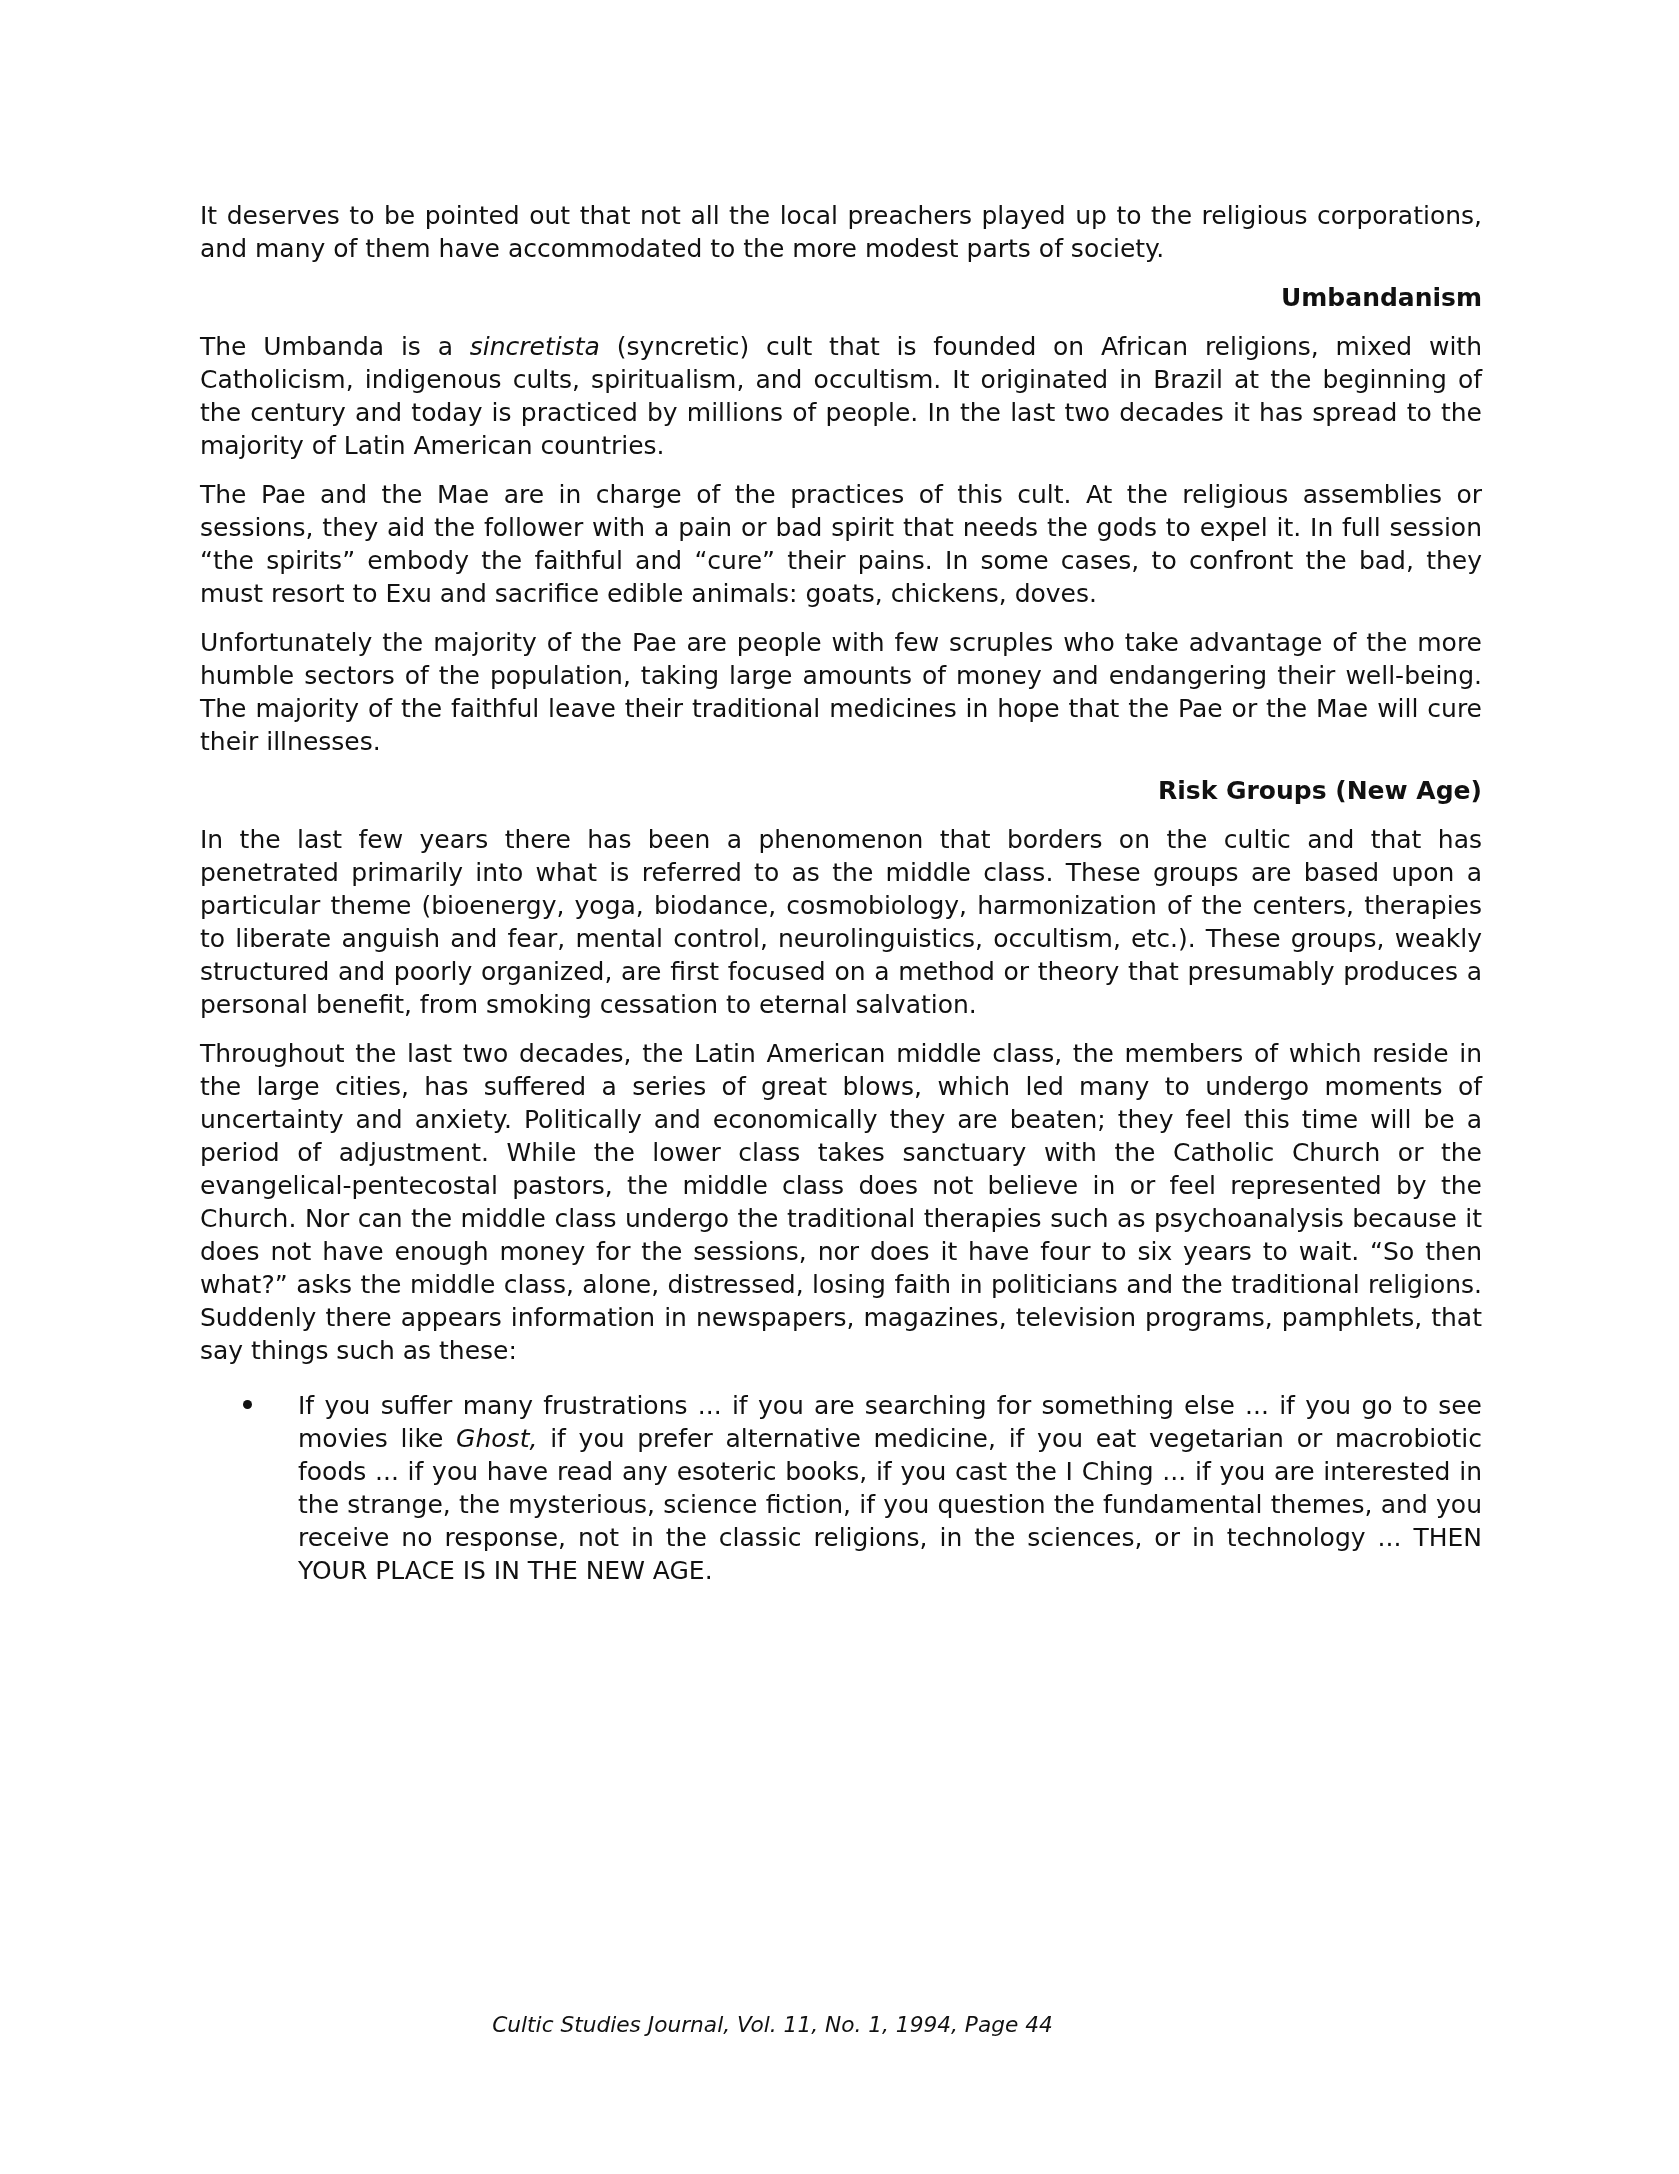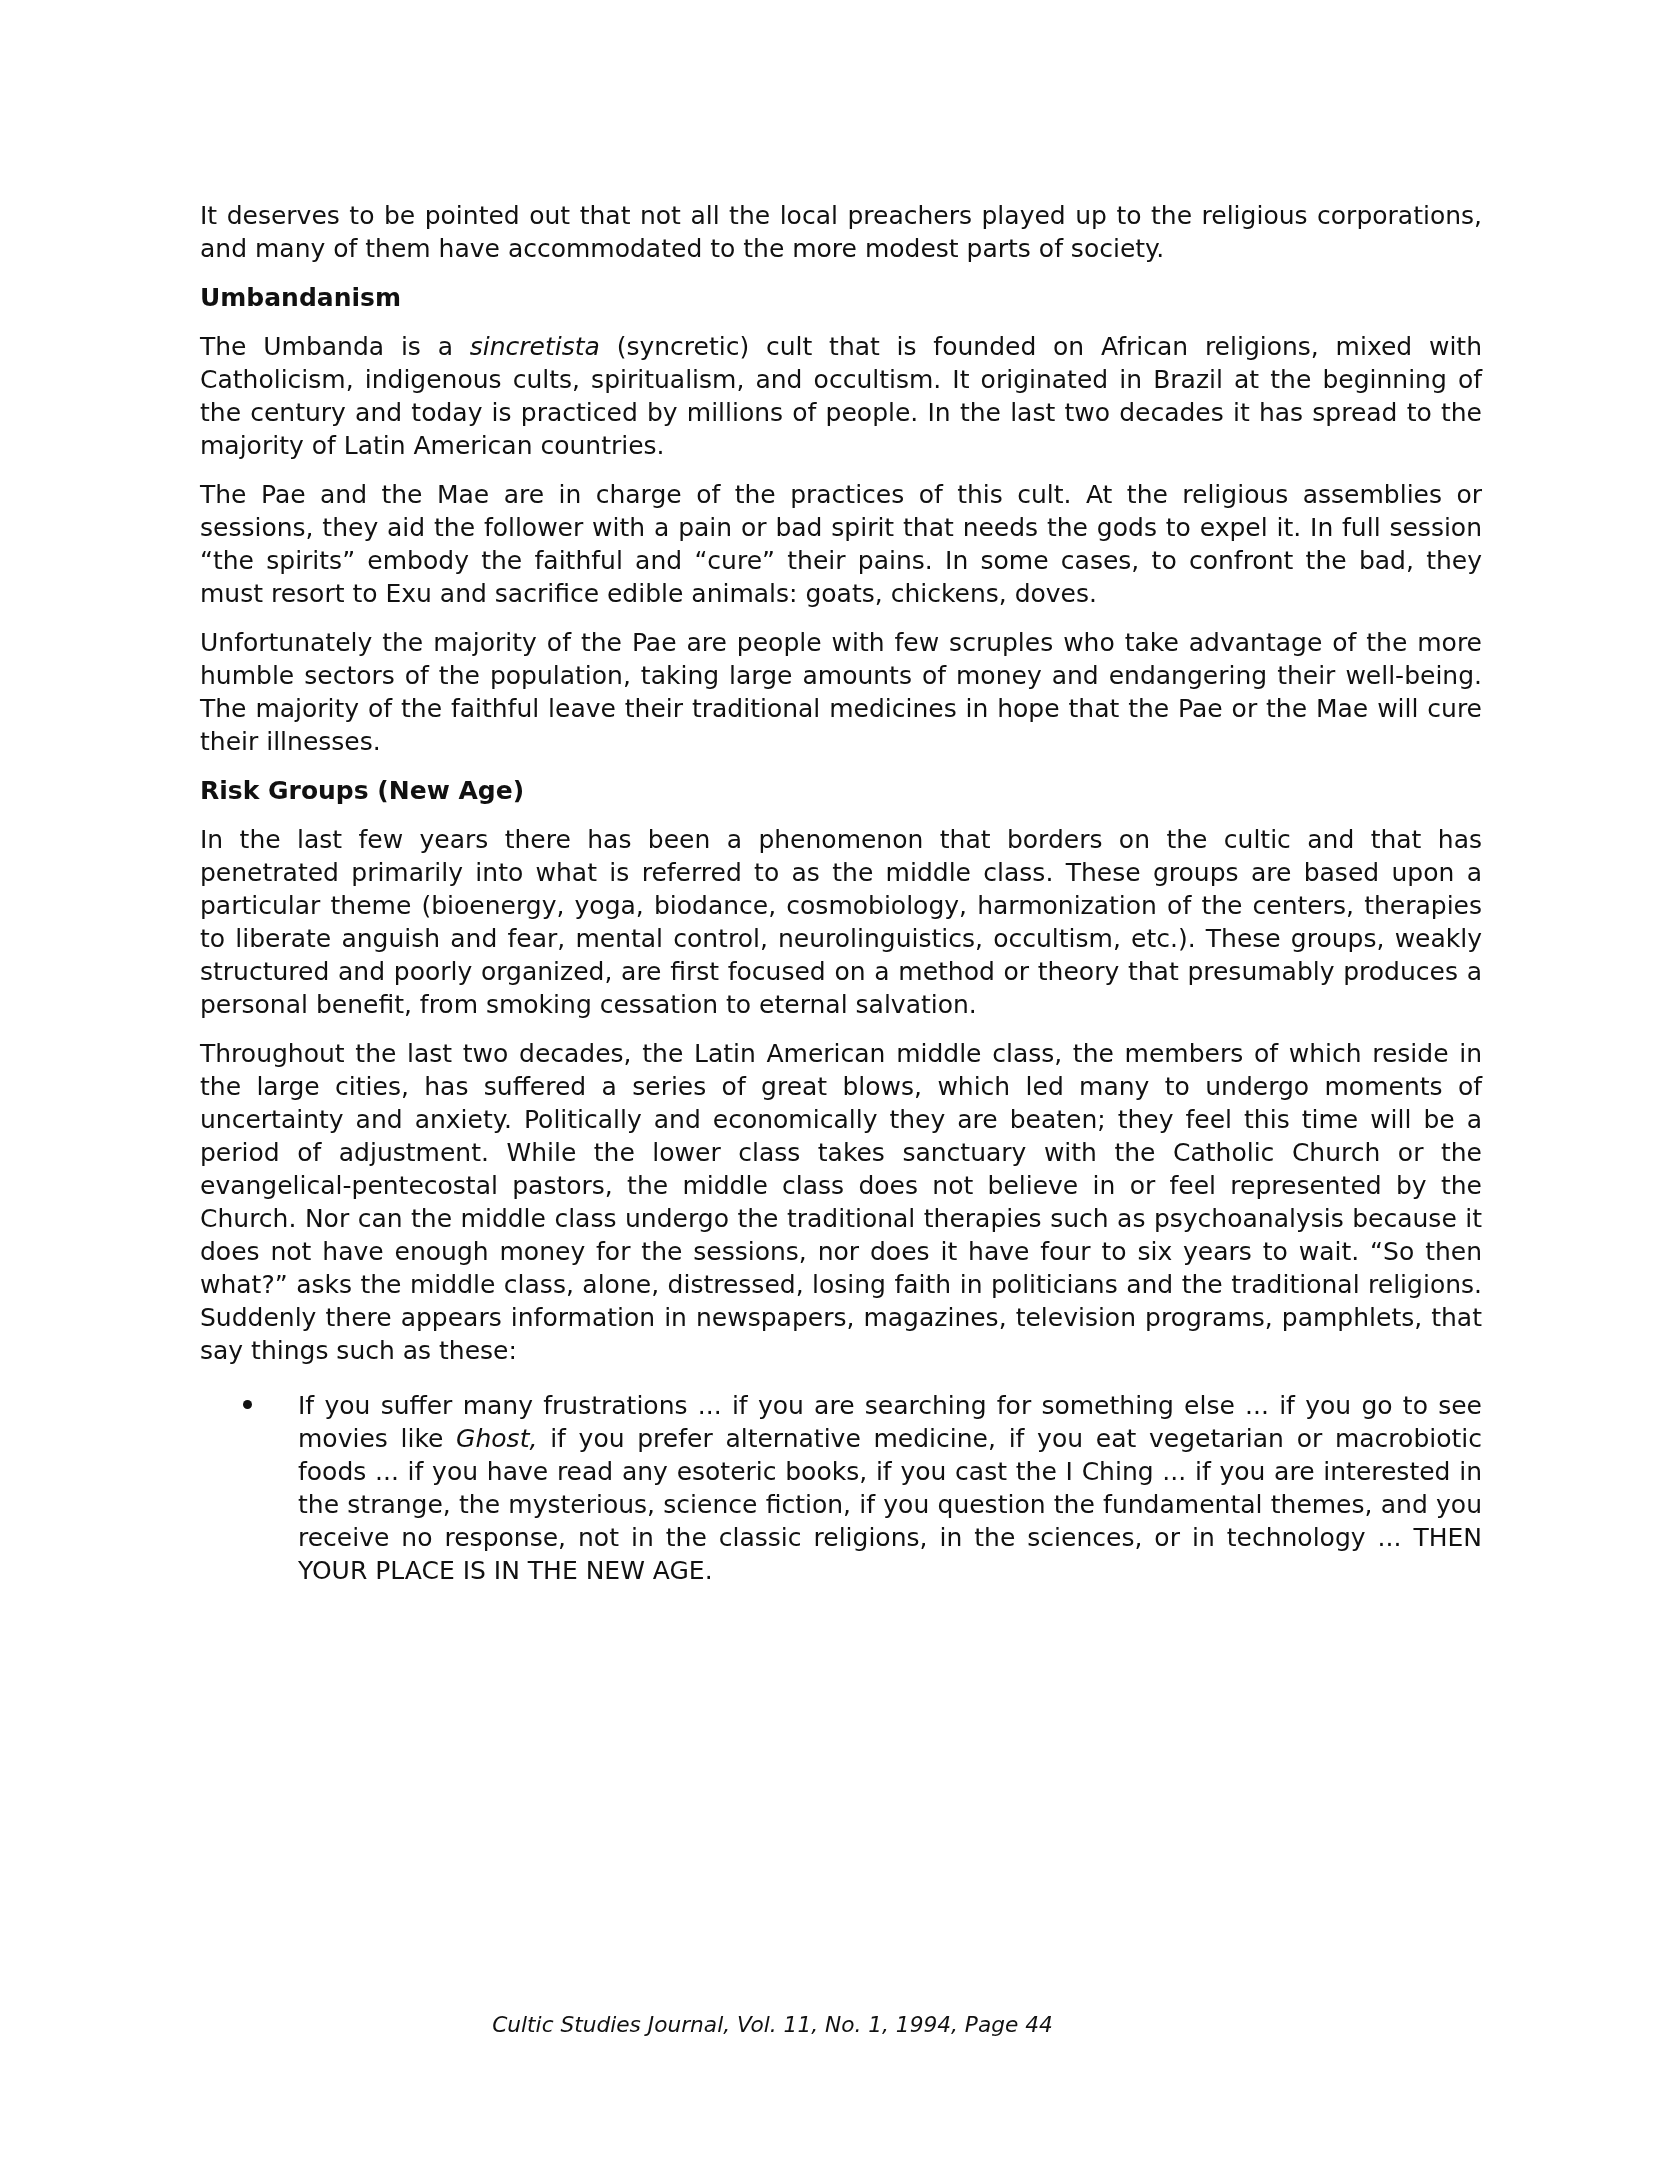--- a/index.html
+++ b/index.html
@@ -1,21 +1,21 @@
 <!DOCTYPE html>
 <html style="font-size:15px"><head>
 <meta charset="utf-8">
 <style>
   html, body { margin: 0; padding: 0; background: #ffffff; }
   body { width: 1680px; height: 2174px; position: relative; overflow: hidden;
          font-family: "DejaVu Sans", sans-serif; color: #111111; }
   .page { position: absolute; left: 200px; top: 199px; width: 1282px; }
   .p { margin: 0 0 16px 0; font-size: 25px; line-height: 33px; text-align: justify; }
-  .h { margin: 0 0 16px 0; font-size: 25px; line-height: 33px; font-weight: bold; }
-  .h.center { text-align: left; }
+  .h { margin: 0 0 16px 0; font-size: 25px; line-height: 33px; font-weight: bold; text-align: right; }
+  .h.center { text-align: right; }
   em { }
   ul.bullets { list-style: none; margin: 21.7px 0 0 0; padding: 0; }
   ul.bullets li { position: relative; padding-left: 98px; margin: 0 0 18px 0;
                   font-size: 25px; line-height: 33px; text-align: justify; }
   ul.bullets li .dot { position: absolute; left: 43px; top: 11.3px; width: 9.4px; height: 9.4px;
                        border-radius: 50%; background: #111111; }
   .footer { position: absolute; left: 0; width: 1545px; top: 2011px; text-align: center;
             font-size: 21.7px; line-height: 28px; font-style: italic; color: #111111; }
 </style>
 </head>

